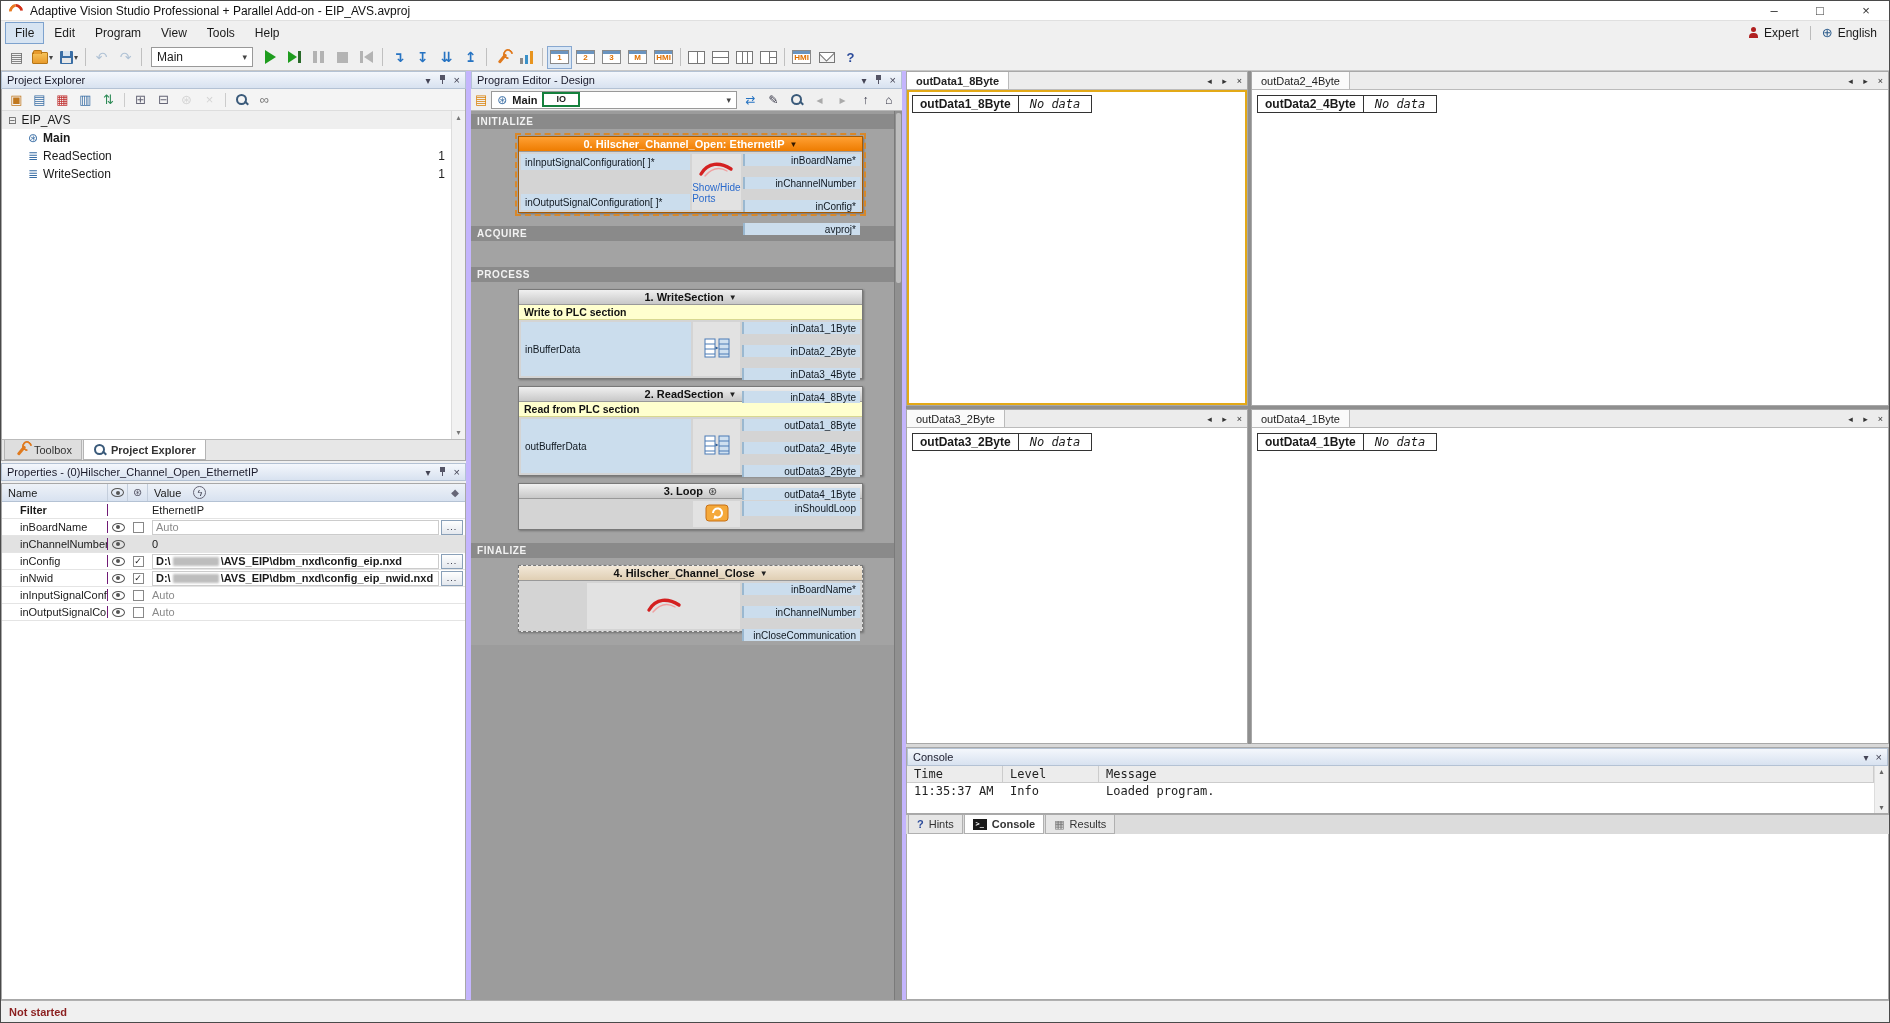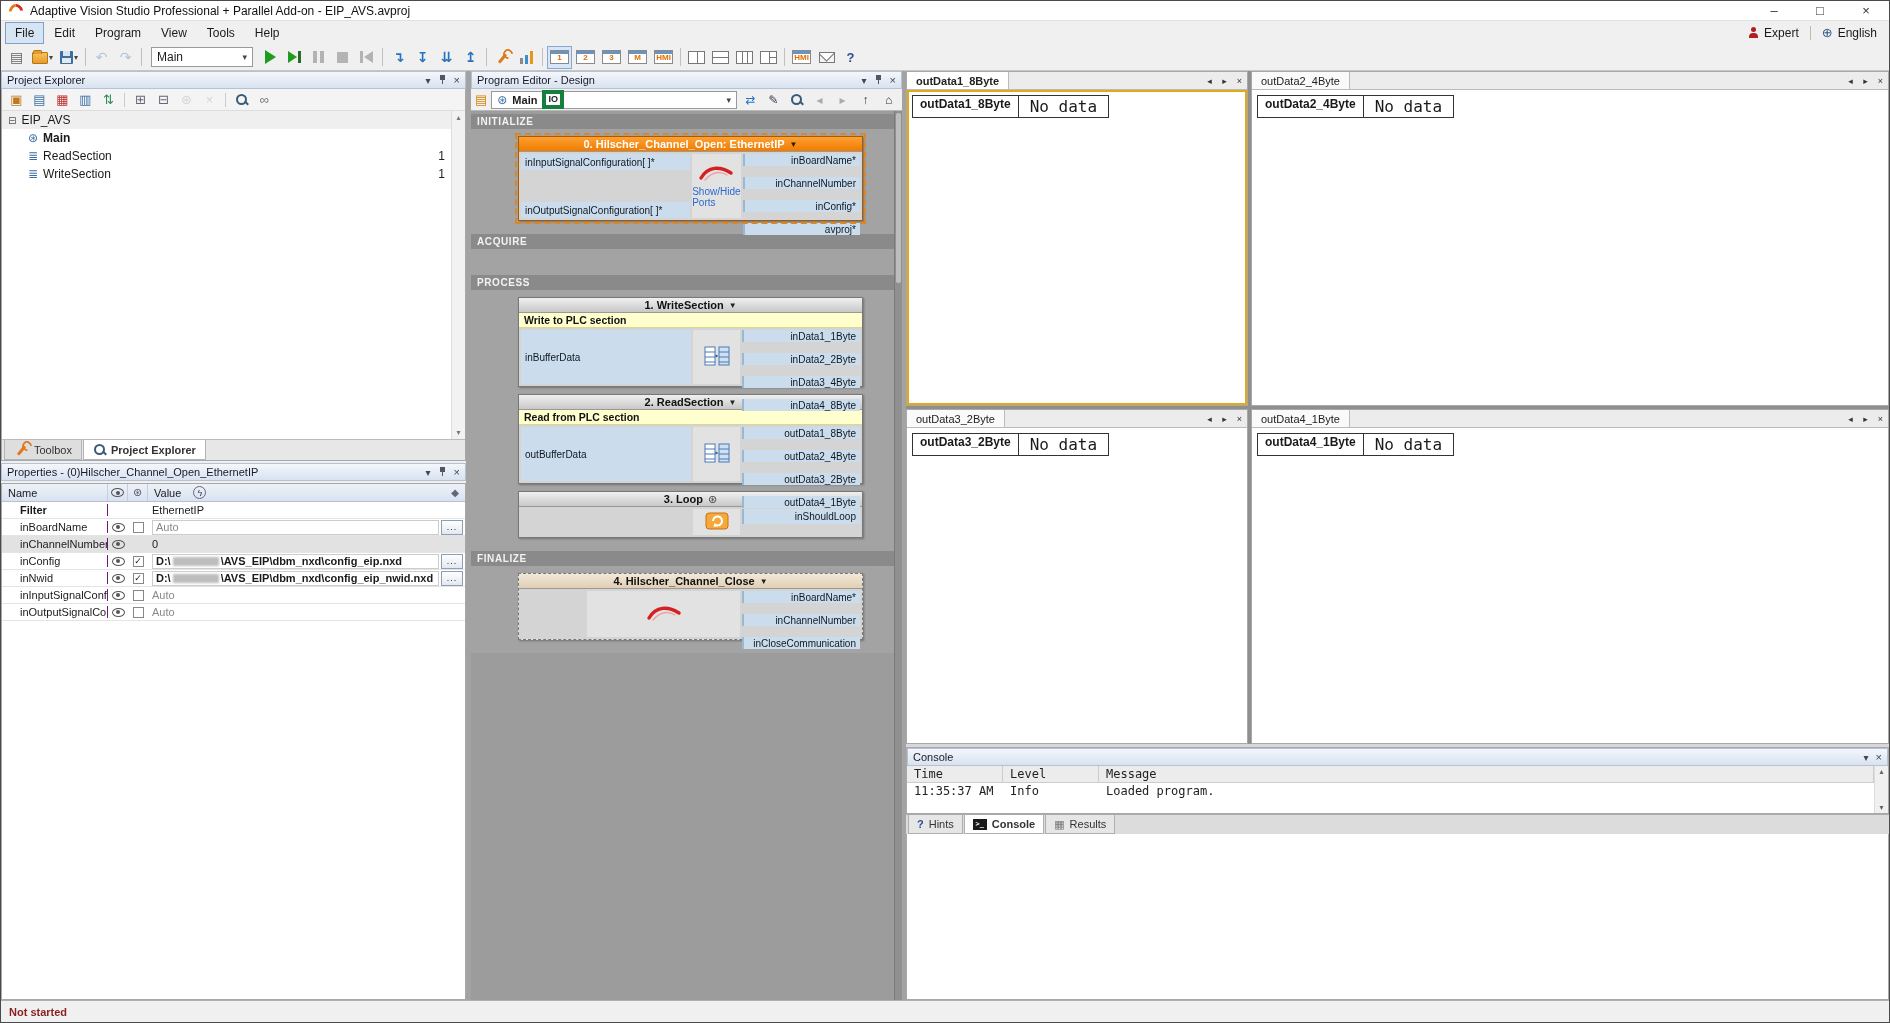--- a/index.html
+++ b/index.html
@@ -78,21 +78,21 @@
 .ic-zoom::before{content:"";position:absolute;left:1px;top:1px;width:7px;height:7px;border:2px solid #3a5a7a;border-radius:50%}
 .ic-zoom::after{content:"";position:absolute;left:9px;top:9px;width:5px;height:2px;background:#3a5a7a;transform:rotate(45deg)}
 .ic-terminal{width:14px;height:11px;background:#1a1a1a;color:#fff;font-size:7px;display:flex;align-items:center;justify-content:center;font-family:"DejaVu Sans Mono",monospace}
 .ic-eye{width:13px;height:9px;border:1px solid #555;border-radius:50%;position:relative;display:inline-block}
 .ic-eye::before{content:"";position:absolute;left:3.5px;top:1.5px;width:4px;height:4px;background:#555;border-radius:50%}
 .ic-pin{width:9px;height:10px;position:relative;display:inline-block}
 .ic-pin::before{content:"";position:absolute;top:0;left:2px;width:5px;height:5px;background:#556}
 .ic-pin::after{content:"";position:absolute;top:5px;left:4px;width:1px;height:4px;background:#556}
 
 
-.content{flex:1;display:flex;background:#a3a3a3;min-height:0}
+.content{flex:1;display:flex;background:#c4b5fd;min-height:0}
 .left-col{width:465px;flex:none;display:flex;flex-direction:column;background:#f0f0f0;min-height:0}
 .center-col{width:431px;flex:none;margin-left:5px;display:flex;flex-direction:column;background:#9c9c9c;min-height:0}
 .right-col{flex:1;margin-left:4px;display:flex;flex-direction:column;background:#d8d8d8;min-height:0}
 
 
 .panel-header{height:18px;background:linear-gradient(#f4f7fc,#d8e2f0);border:1px solid #b4c2d4;display:flex;align-items:center;padding:0 5px;font-size:11px;color:#1a1a2a;flex:none}
 .ph-controls{margin-left:auto;display:flex;align-items:center;gap:7px;color:#445}
 .ph-glyph{font-size:10px}
 
 
@@ -139,21 +139,21 @@
 .redacted{display:inline-block;width:46px;height:9px;background:#bdbdbd;border-radius:1px;margin:0 2px;filter:blur(1.2px)}
 .browse-btn{width:22px;height:15px;border:1px solid #8aa0b8;background:linear-gradient(#fefefe,#e4e8ee);font-size:9px;letter-spacing:1px;display:flex;align-items:center;justify-content:center;margin-left:2px;color:#223}
 .props-fill{flex:1;background:#fff}
 
 
 .prog-toolbar{height:22px;background:#f0f0f0;display:flex;align-items:center;gap:4px;padding:0 4px;border-bottom:1px solid #b8b8b8;flex:none}
 .prog-list-icon{color:#d9820a;font-size:13px}
 .prog-combo{flex:1;height:18px;background:#fff;border:1px solid #999;display:flex;align-items:center;gap:5px;padding:0 5px;font-size:11px}
 .prog-combo .gear{color:#3a6ea5;font-size:12px}
 .prog-combo .name{font-weight:bold}
-.io-badge{border:4px solid #15803d;font-size:9px;font-weight:bold;padding:0 2px;line-height:11px;color:#222}
+.io-badge{border:2px solid #15803d;font-size:9px;font-weight:bold;padding:0 12px;line-height:11px;color:#222}
 .prog-combo-arrow{margin-left:auto;font-size:9px;color:#444}
 .prog-tb-btn{width:19px;height:18px;display:flex;align-items:center;justify-content:center;font-size:12px}
 .prog-tb-btn.blue{color:#2673c2}
 .prog-tb-btn.gray{color:#aaa}
 .prog-tb-btn.dark{color:#334}
 .prog-canvas{flex:1;background:#9c9c9c;position:relative;overflow:hidden;padding-top:3px}
 .canvas-scroll{position:absolute;right:0;top:0;bottom:0;width:8px;background:#909090;border-left:1px solid #7a7a7a}
 .canvas-scroll::before{content:"";position:absolute;top:2px;left:1px;width:5px;height:170px;background:#bdbdbd;border-radius:2px}
 .sec-label{height:15px;color:#f2f2f2;font-size:10px;font-weight:bold;letter-spacing:.6px;padding:2px 6px;background:#8a8a8a}
 .sec-body{background:#a3a3a3;padding:3px 0 6px}
@@ -170,21 +170,21 @@
 .style-dashed>.blk-header{background:linear-gradient(#f2e8d8,#e0cfb4)}
 .blk-arrow{font-size:8px;color:#222}
 .blk-gear{font-size:11px;color:#444;font-weight:normal}
 .blk-comment{background:#ffffce;border-bottom:1px solid #d8d890;font-size:10.5px;font-weight:bold;padding:1px 5px;color:#111}
 .blk-body{display:flex;gap:2px;padding:2px;background:#d4d4d4}
 .blk-left{width:170px;display:flex;flex-direction:column;gap:2px}
 .blk-center{flex:1;background:#e2e2e2;display:flex;flex-direction:column;align-items:center;justify-content:center;gap:1px}
 .blk-right{width:118px;display:flex;flex-direction:column;gap:11px}
 .port{background:#cbdded;font-size:10px;display:flex;align-items:center;padding:0 4px;color:#101820}
 .blk-right .port{justify-content:flex-end;flex:1;min-height:12px;border-left:2px solid #9ab8d0}
-.style-orange .blk-body{height:68px}
+.style-orange .blk-body{height:60px}
 .style-orange .blk-left{justify-content:space-between}
 .style-orange .blk-left .port{height:16px}
 .style-macro .blk-body{height:58px}
 .style-macro .blk-left .port{flex:1}
 .style-loop .blk-body{height:30px}
 .style-loop .blk-right{justify-content:flex-start}
 .style-loop .blk-right .port{flex:0 0 15px}
 .style-dashed .blk-body{height:50px}
 .style-dashed .blk-left{width:64px}
 .blk-link{color:#2a6acc;font-size:10px}
@@ -194,21 +194,21 @@
 .preview-panel{background:#fff;display:flex;flex-direction:column;border:1px solid #a8a8a8;min-width:0}
 .pv-tabs{height:18px;background:#ececec;border-bottom:1px solid #bbb;display:flex;align-items:stretch;flex:none}
 .pv-tab{padding:0 9px;background:#fafafa;border-right:1px solid #bbb;display:flex;align-items:center;font-size:11px;color:#222}
 .pv-tab.sel{font-weight:bold;background:#fff}
 .pv-spacer{flex:1}
 .pv-ctl{width:15px;display:flex;align-items:center;justify-content:center;font-size:9px;color:#333}
 .pv-content{flex:1;background:#fff;padding:5px;min-height:0}
 .preview-panel.sel .pv-content{border:2px solid #e3a917;padding:3px}
 .pv-databox{display:inline-flex}
 .pv-label{border:1px solid #333;padding:1px 7px;font-size:12px;background:#fff;font-weight:bold}
-.pv-value{border:1px solid #333;border-left:none;padding:1px 11px;font-size:16px;font-family:"DejaVu Sans Mono",monospace}
+.pv-value{border:1px solid #333;border-left:none;padding:1px 11px;font-size:12px;font-style:italic;font-family:"DejaVu Sans Mono",monospace}
 
 
 .console-panel{height:67px;flex:none;display:flex;flex-direction:column;border:1px solid #a8a8a8;background:#fff;margin-top:3px}
 .console-body{flex:1;display:flex;min-height:0}
 .console-table{flex:1;font-family:"DejaVu Sans Mono",monospace;font-size:12px;color:#222}
 .ct-hdr{display:flex;height:17px;background:#ececec;border-bottom:1px solid #ccc;align-items:center}
 .ct-hdr>div{padding:0 7px;border-right:1px solid #ccc;height:100%;display:flex;align-items:center}
 .ct-time{width:96px;flex:none}.ct-level{width:96px;flex:none}.ct-msg{flex:1}
 .ct-row{display:flex;height:16px;align-items:center}
 .ct-row>div{padding:0 7px}

